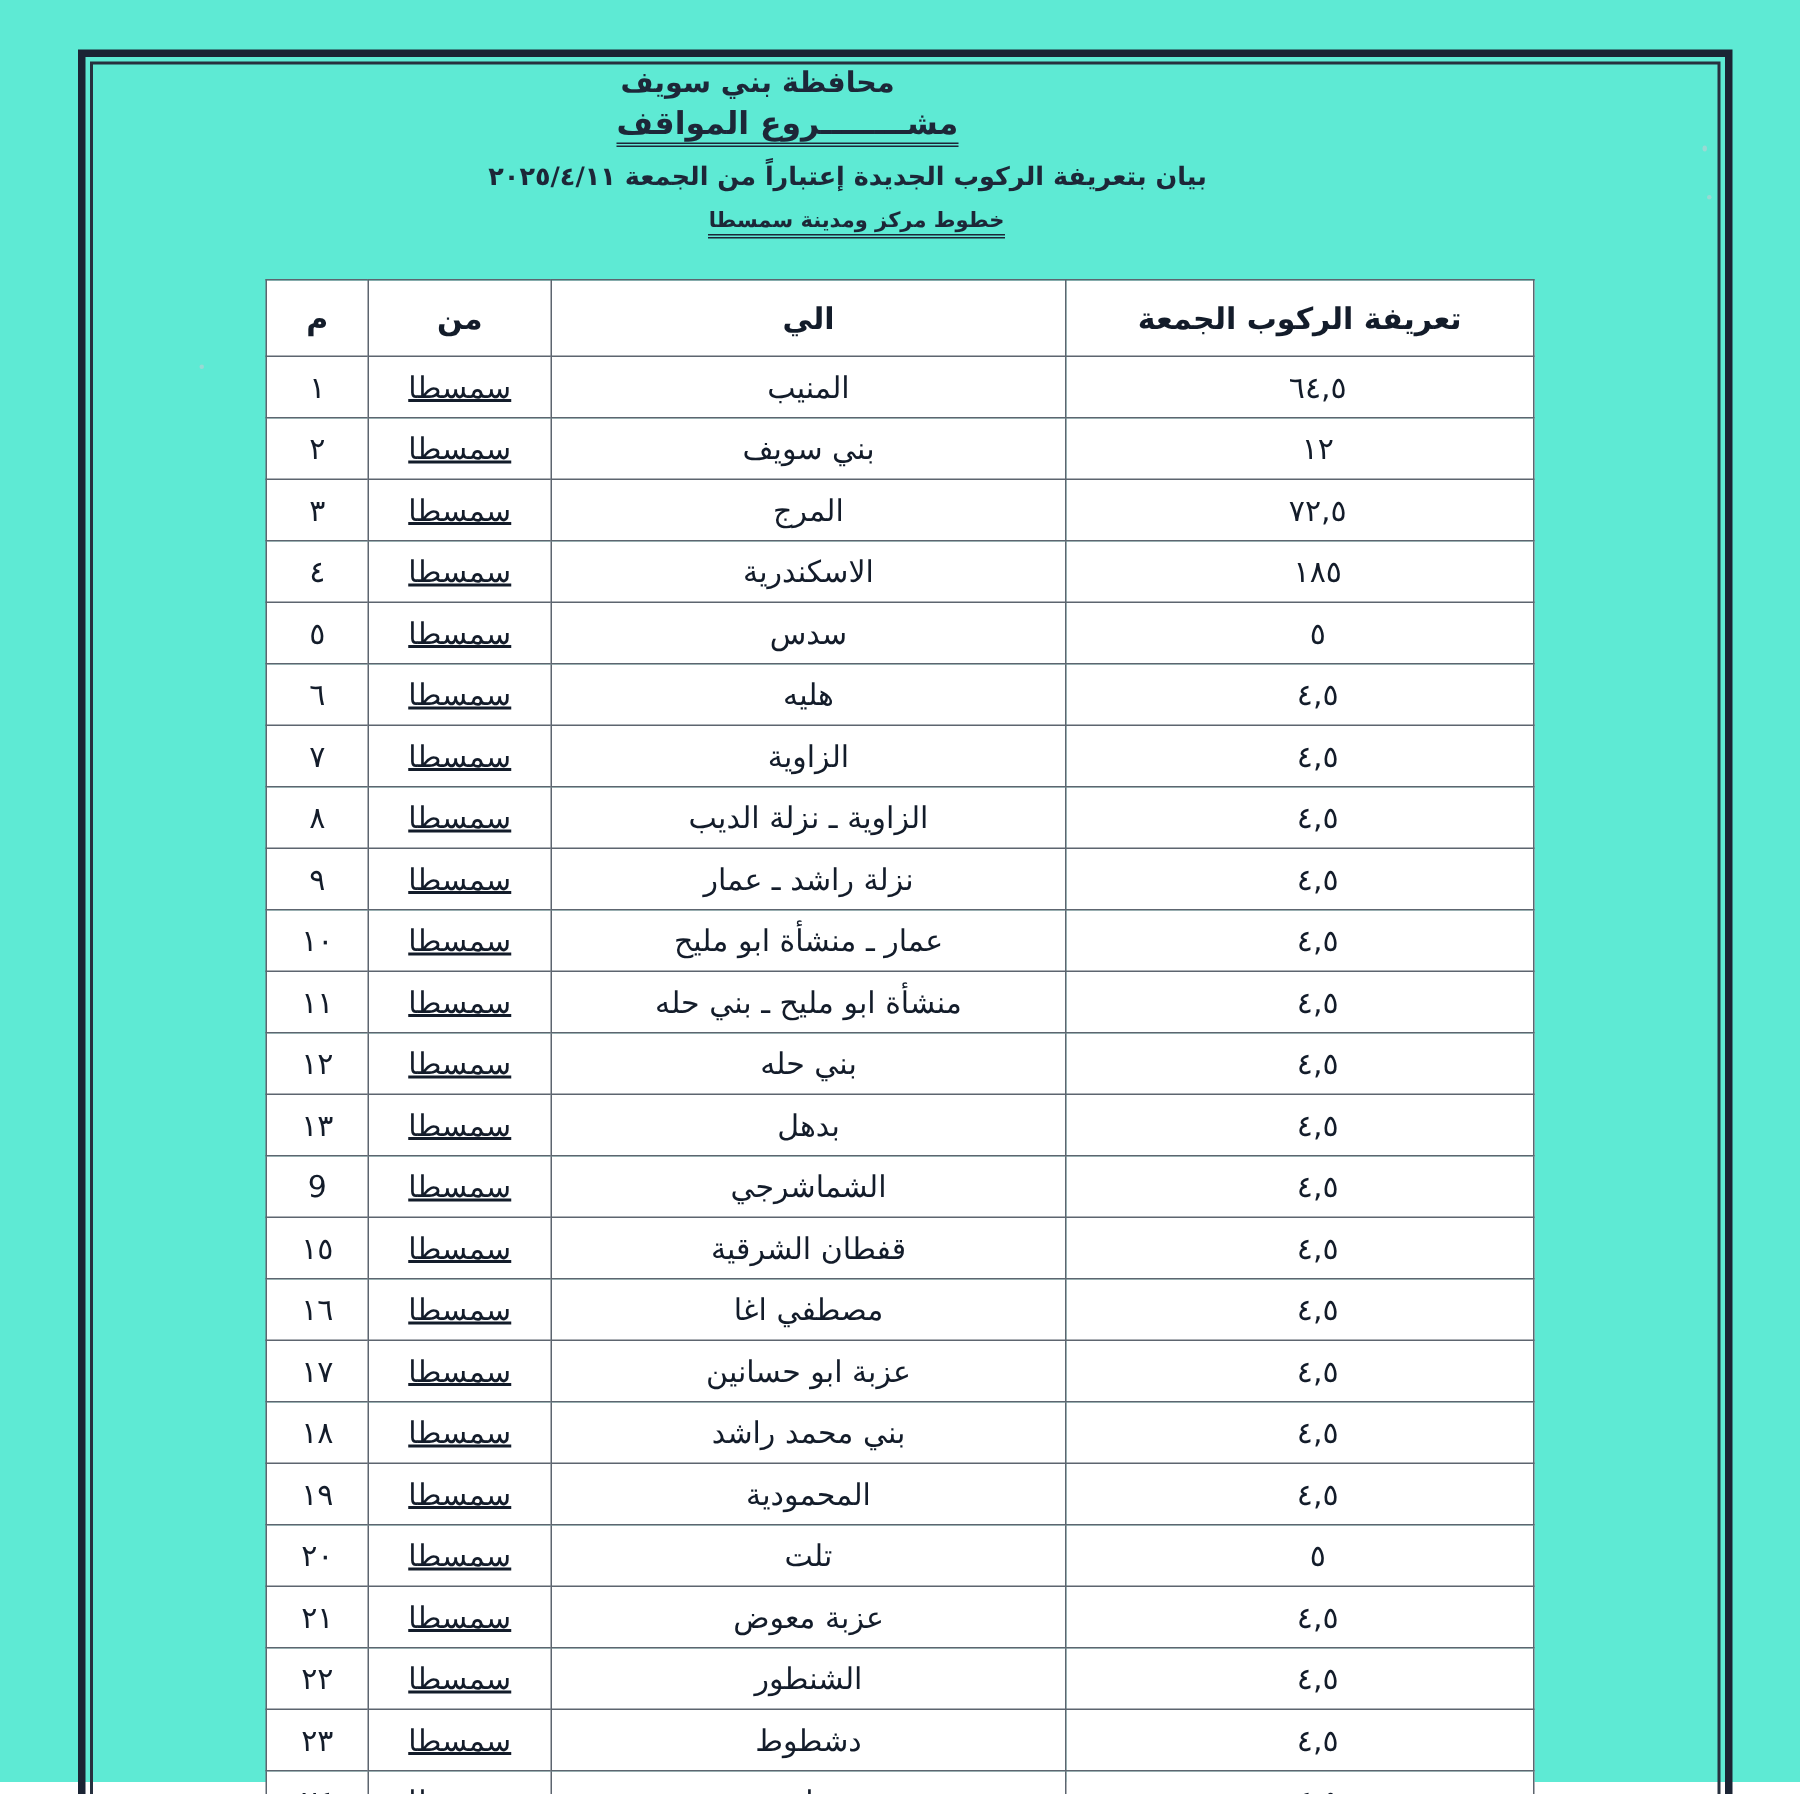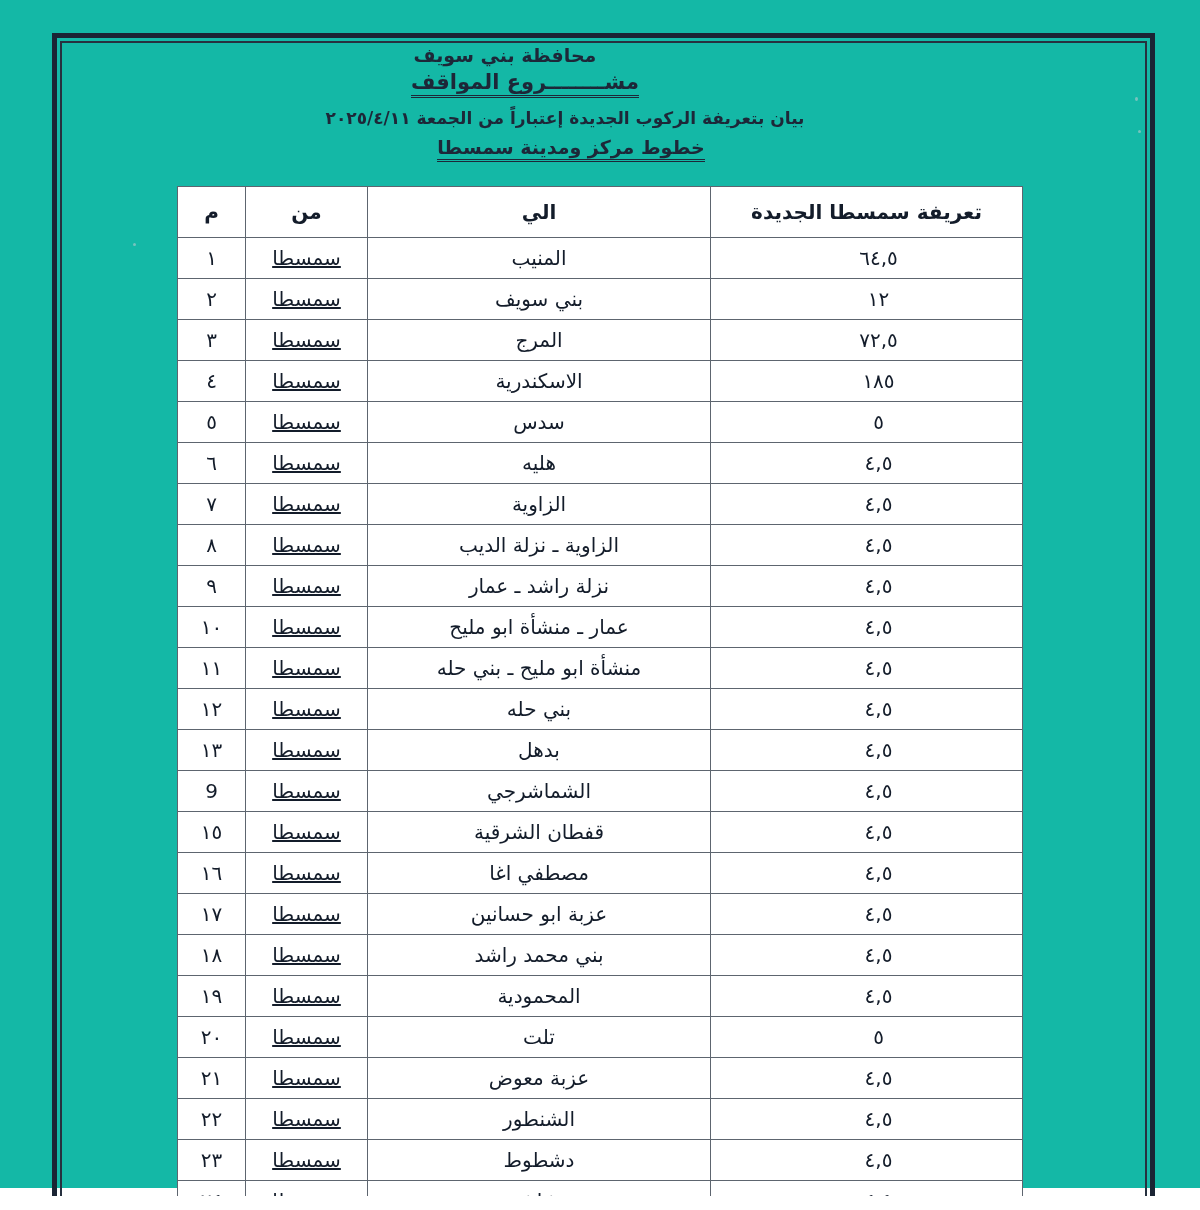--- a/index.html
+++ b/index.html
@@ -16,21 +16,21 @@
     position: relative;
   }
 
   
   .page-sheet {
     position: absolute;
     left: 0;
     top: 0;
     width: 1200px;
     height: 1188px;
-    background: #14b8a6;
+    background: #5eead4;
   }
 
   
   .page-frame-outer {
     position: absolute;
     left: 52px;
     top: 33px;
     width: 1103px;
     height: 1200px;
     border: 5px solid #1b2434;
@@ -90,21 +90,21 @@
     margin: 2px 0 8px 0;
     padding-right: 70px;
     letter-spacing: .2px;
   }
   .hdr-lines-wrap {
     text-align: center;
     padding-right: 58px;
   }
   .hdr-lines {
     display: inline-block;
-    font-size: 19px;
+    font-size: 14px;
     font-weight: bold;
     border-bottom: 3px double #1d2738;
     padding-bottom: 1px;
     text-align: center;
   }
 
   
   .fare-table-wrap {
     position: absolute;
     left: 178px;
@@ -186,21 +186,21 @@
   <div class="fare-table-wrap">
     <table class="fare-table">
       <colgroup>
         <col class="col-fare">
         <col class="col-to">
         <col class="col-from">
         <col class="col-no">
       </colgroup>
       <thead>
         <tr>
-          <th>تعريفة سمسطا الجديدة</th>
+          <th>تعريفة الركوب الجمعة</th>
           <th>الي</th>
           <th>من</th>
           <th>م</th>
         </tr>
       </thead>
       <tbody id="fare-table-body">
           <tr>
             <td class="cell-fare">٦٤,٥</td>
             <td class="cell-to">المنيب</td>
             <td class="cell-from">سمسطا</td>

